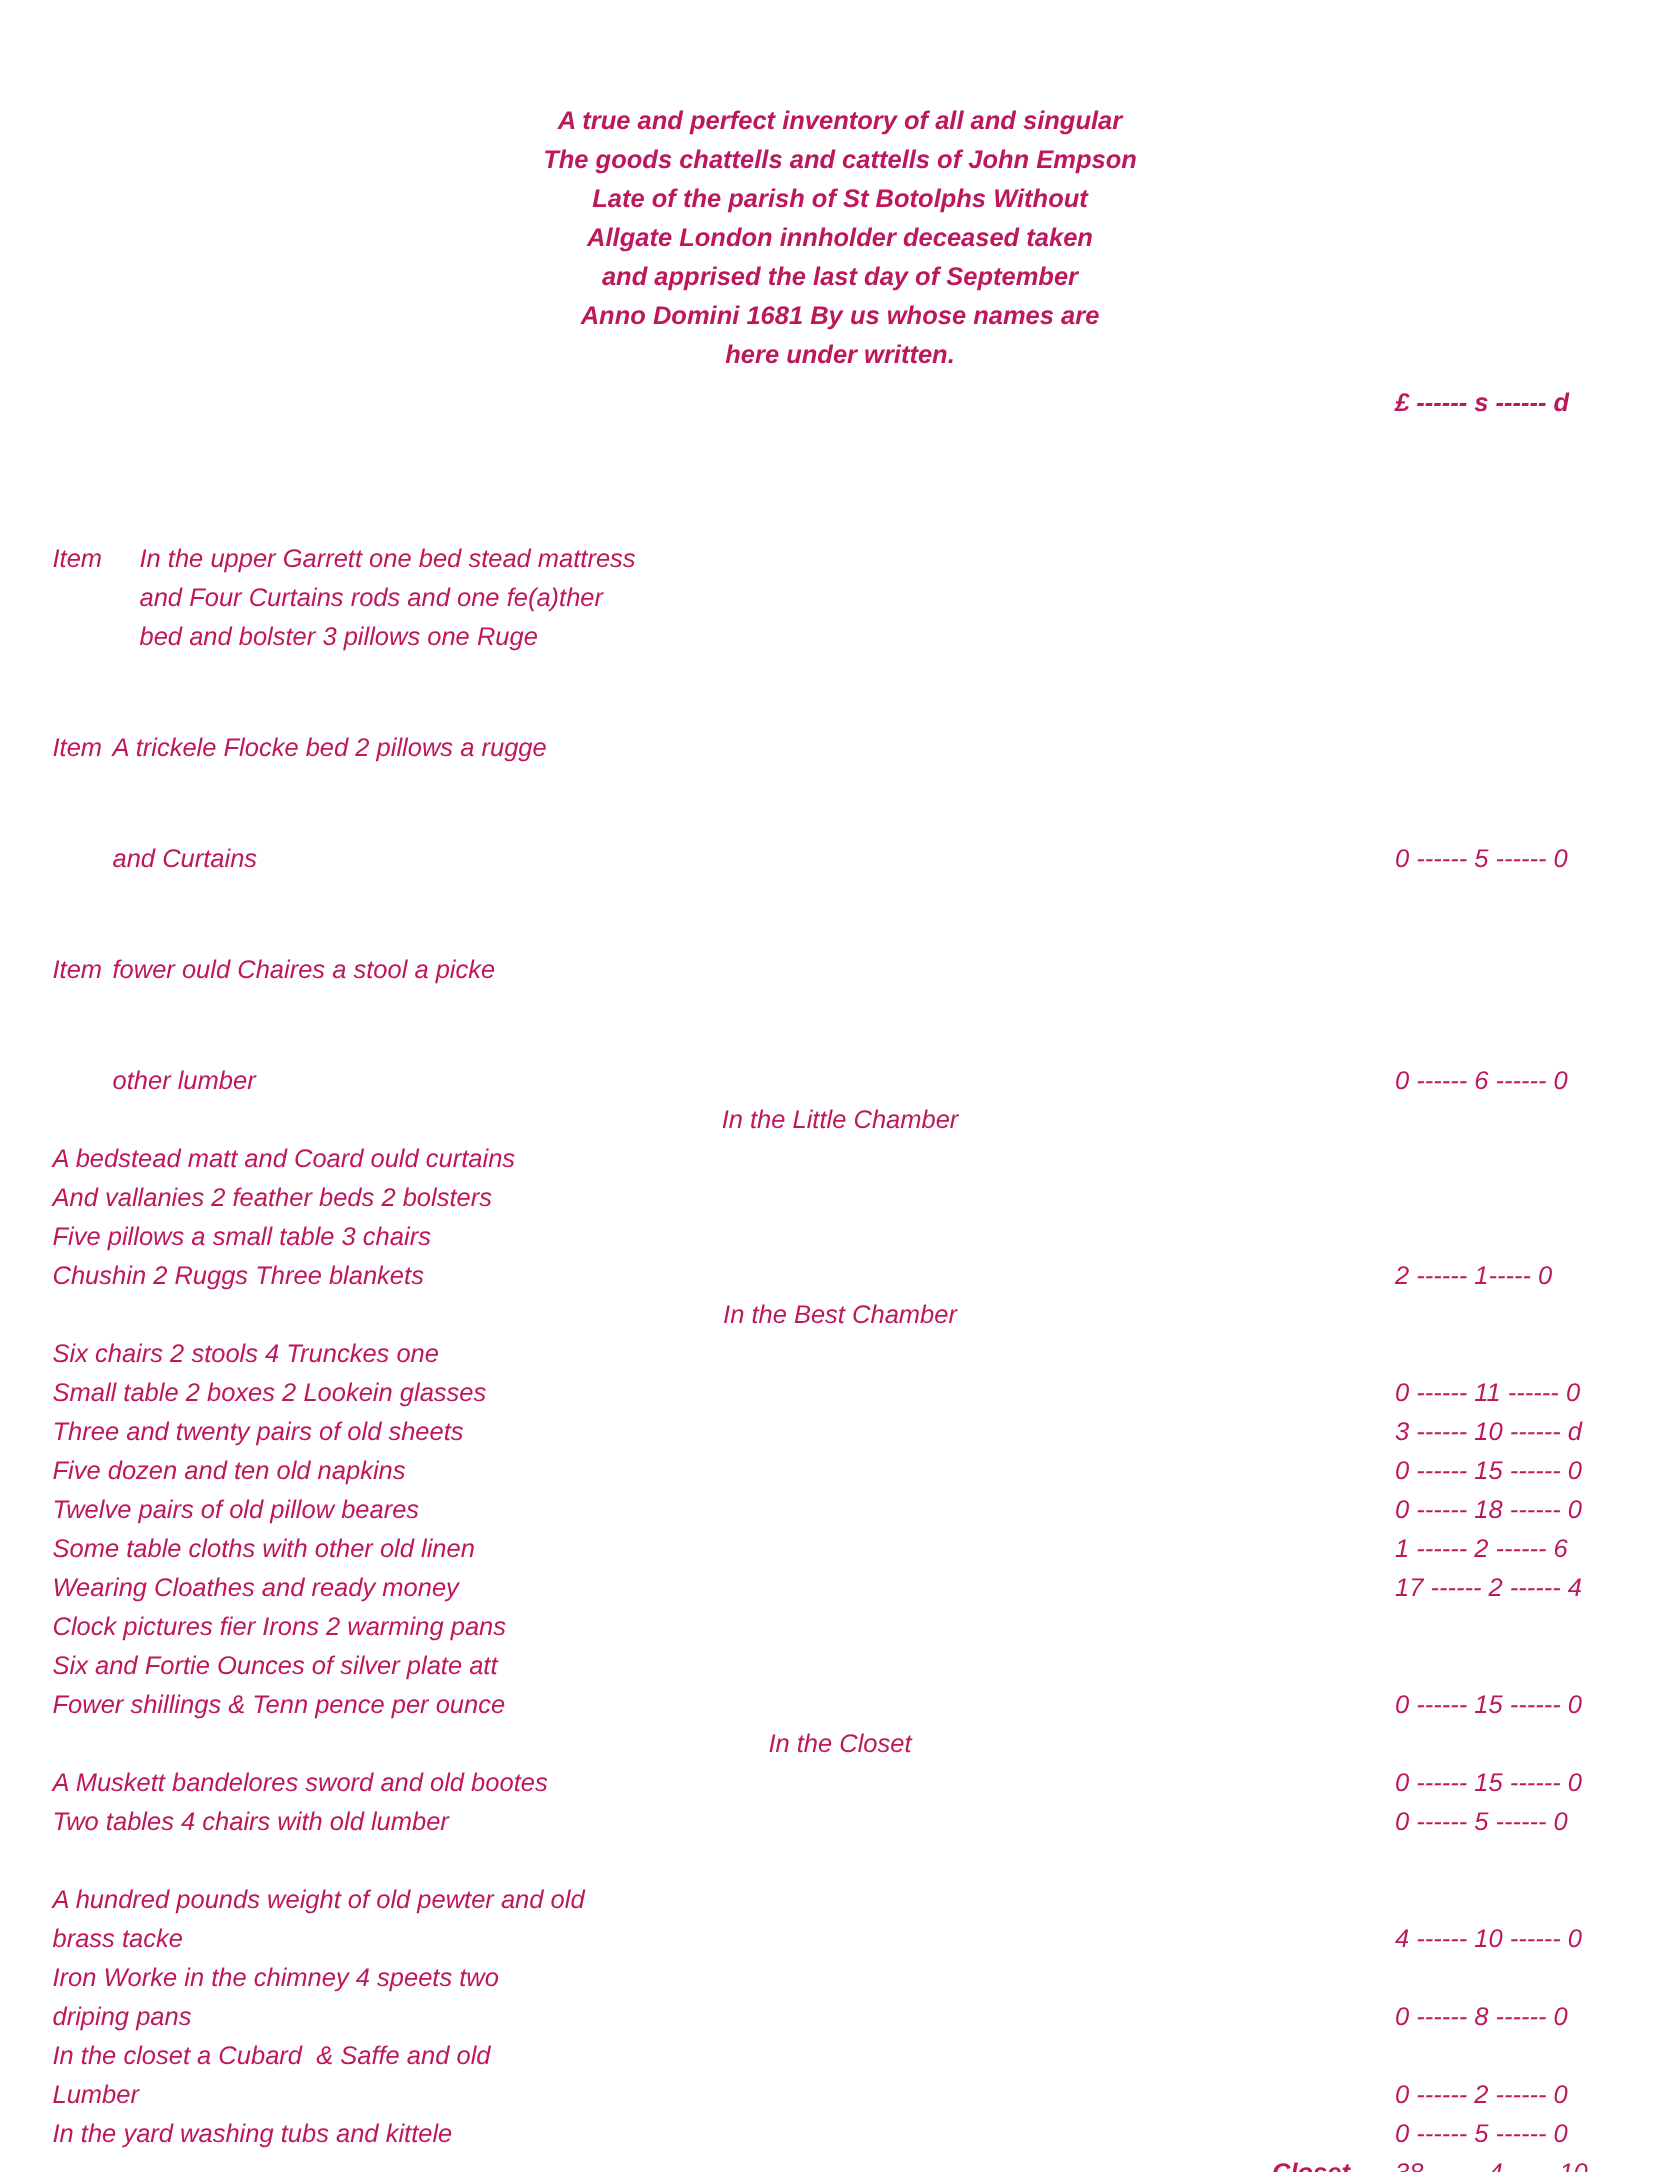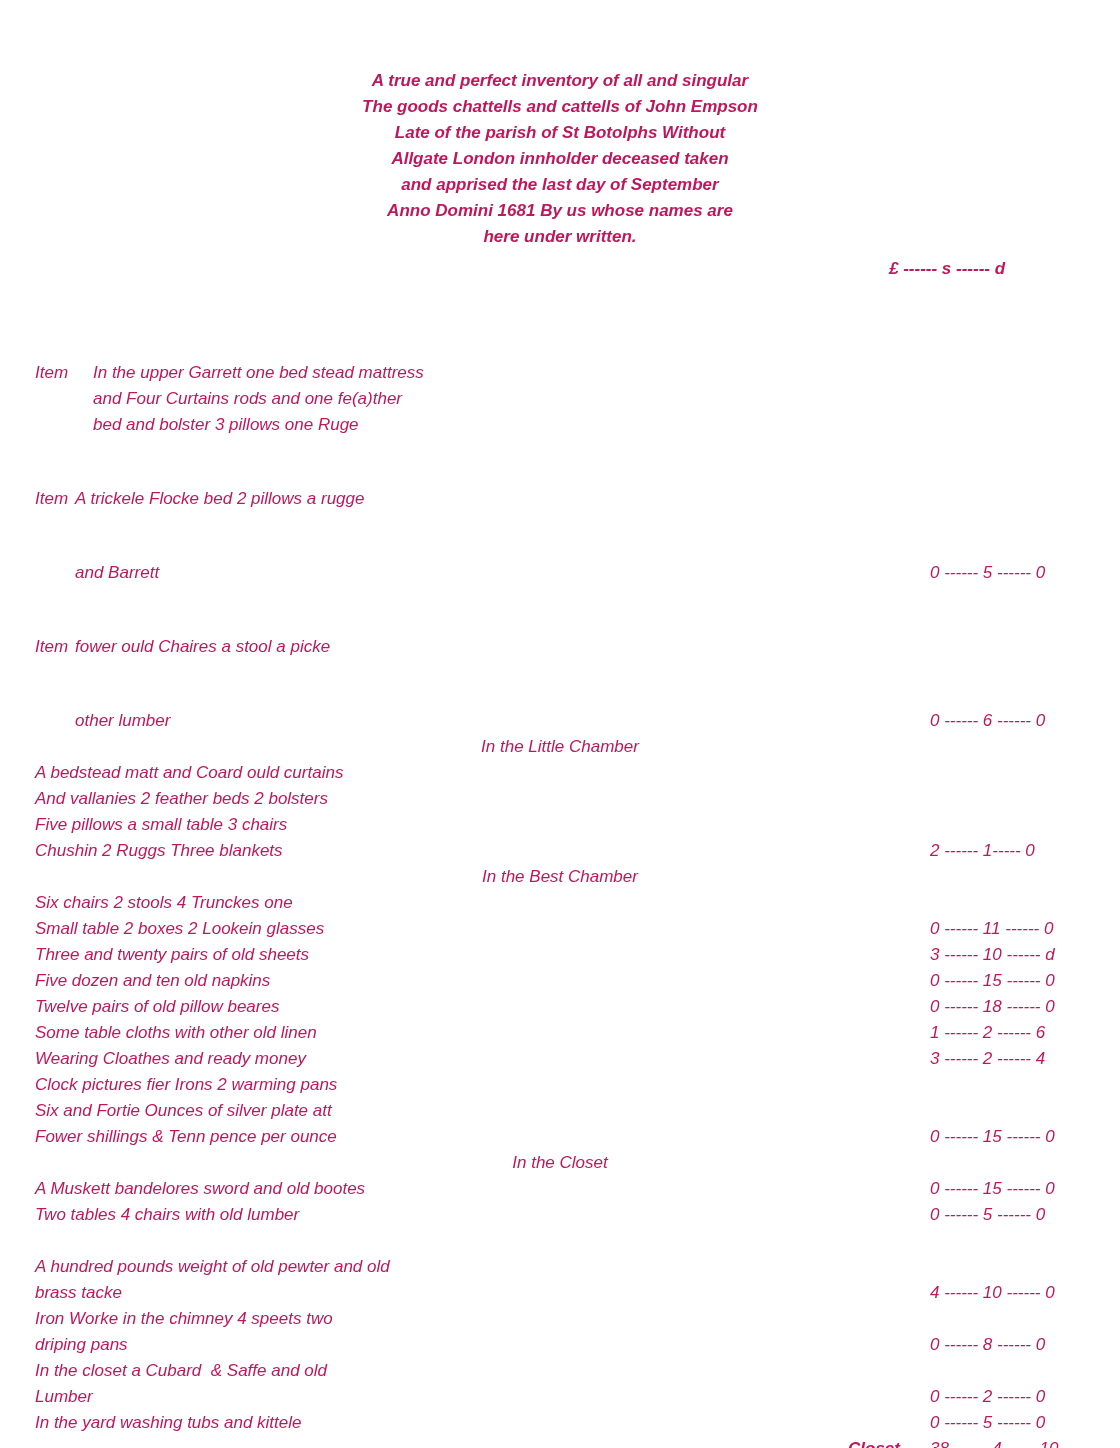--- a/index.html
+++ b/index.html
@@ -13,21 +13,21 @@
     font-family: "Liberation Sans", sans-serif;
     font-style: italic;
     font-size: 17px;
     line-height: 26px;
     padding: 68px 35px 0 35px;
     overflow: hidden;
   }
   .doc-header { text-align: center; font-weight: bold; }
   .doc-header .h-line { height: 26px; }
   .currency-row { position: relative; height: 26px; margin-top: 6px; }
-  .currency-row .amount { position: absolute; left: 854px; top: 0; font-weight: bold; white-space: pre; }
+  .currency-row .amount { position: absolute; left: 895px; top: 0; font-weight: bold; white-space: pre; }
   .rows { margin-top: 78px; }
   .row { position: relative; height: 26px; }
   .row .text { display: block; white-space: pre; }
   .row .text.indent-1 { padding-left: 40px; margin-top: 48px; }
   .row .text.indent-2 { padding-left: 58px; }
   .row .item-label { position: absolute; left: 0; top: 0; }
   .row .amount { position: absolute; left: 895px; top: 0; white-space: pre; }
   .row.heading { text-align: center; font-weight: normal; }
   .row.heading .text { display: inline; padding: 0; }
   .row.total .total-label { position: absolute; left: 813px; top: 0; font-weight: bold; }
@@ -62,21 +62,21 @@
         <span class="text indent-2">and Four Curtains rods and one fe(a)ther</span>
       </div>
       <div class="row cont">
         <span class="text indent-2">bed and bolster 3 pillows one Ruge</span>
       </div>
       <div class="row item">
         <span class="item-label">Item</span>
         <span class="text indent-1">A trickele Flocke bed 2 pillows a rugge</span>
       </div>
       <div class="row cont">
-        <span class="text indent-1">and Barrett</span>
+        <span class="text indent-1">and Curtains</span>
         <span class="amount">0 ------ 5 ------ 0</span>
       </div>
       <div class="row item">
         <span class="item-label">Item</span>
         <span class="text indent-1">fower ould Chaires a stool a picke</span>
       </div>
       <div class="row cont">
         <span class="text indent-1">other lumber</span>
         <span class="amount">0 ------ 6 ------ 0</span>
       </div>
@@ -113,21 +113,21 @@
       <div class="row line">
         <span class="text">Twelve pairs of old pillow beares</span>
         <span class="amount">0 ------ 18 ------ 0</span>
       </div>
       <div class="row line">
         <span class="text">Some table cloths with other old linen</span>
         <span class="amount">1 ------ 2 ------ 6</span>
       </div>
       <div class="row line">
         <span class="text">Wearing Cloathes and ready money</span>
-        <span class="amount">3 ------ 2 ------ 4</span>
+        <span class="amount">17 ------ 2 ------ 4</span>
       </div>
       <div class="row line">
         <span class="text">Clock pictures fier Irons 2 warming pans</span>
       </div>
       <div class="row line">
         <span class="text">Six and Fortie Ounces of silver plate att</span>
       </div>
       <div class="row line">
         <span class="text">Fower shillings &amp; Tenn pence per ounce</span>
         <span class="amount">0 ------ 15 ------ 0</span>

